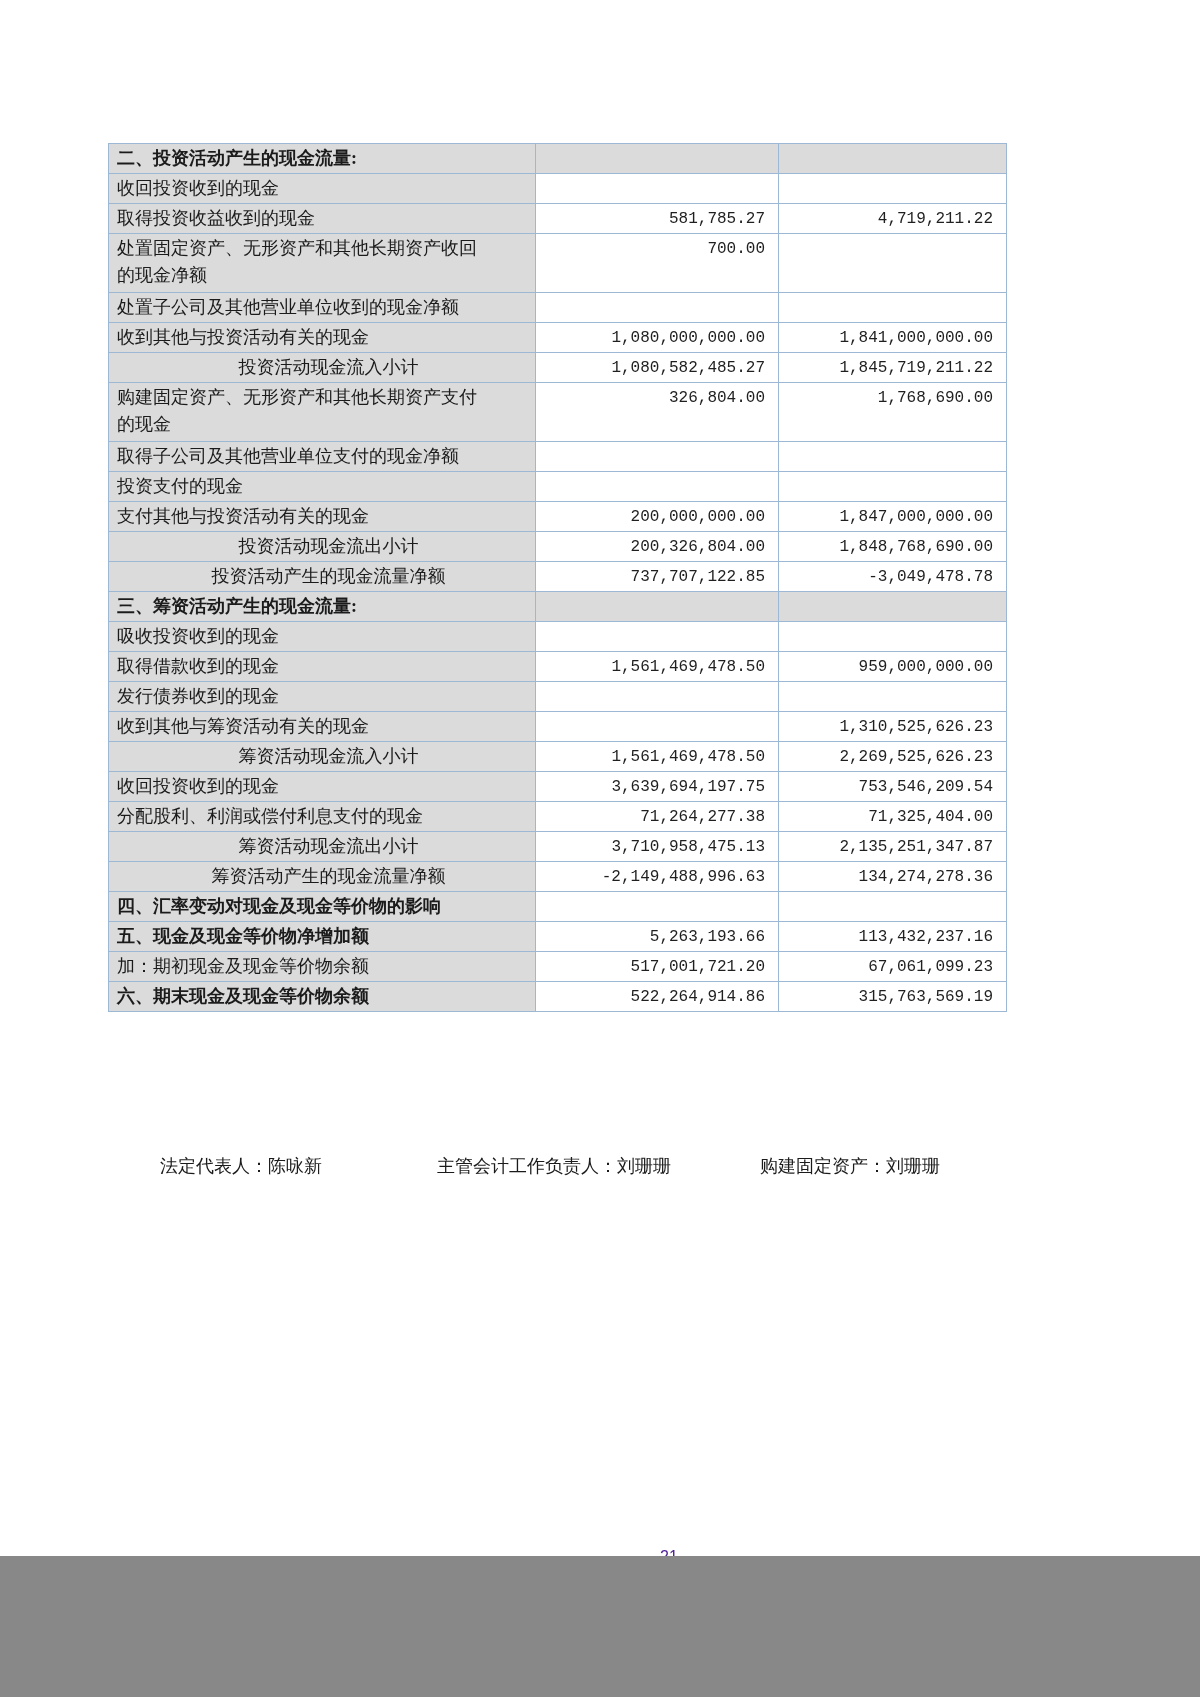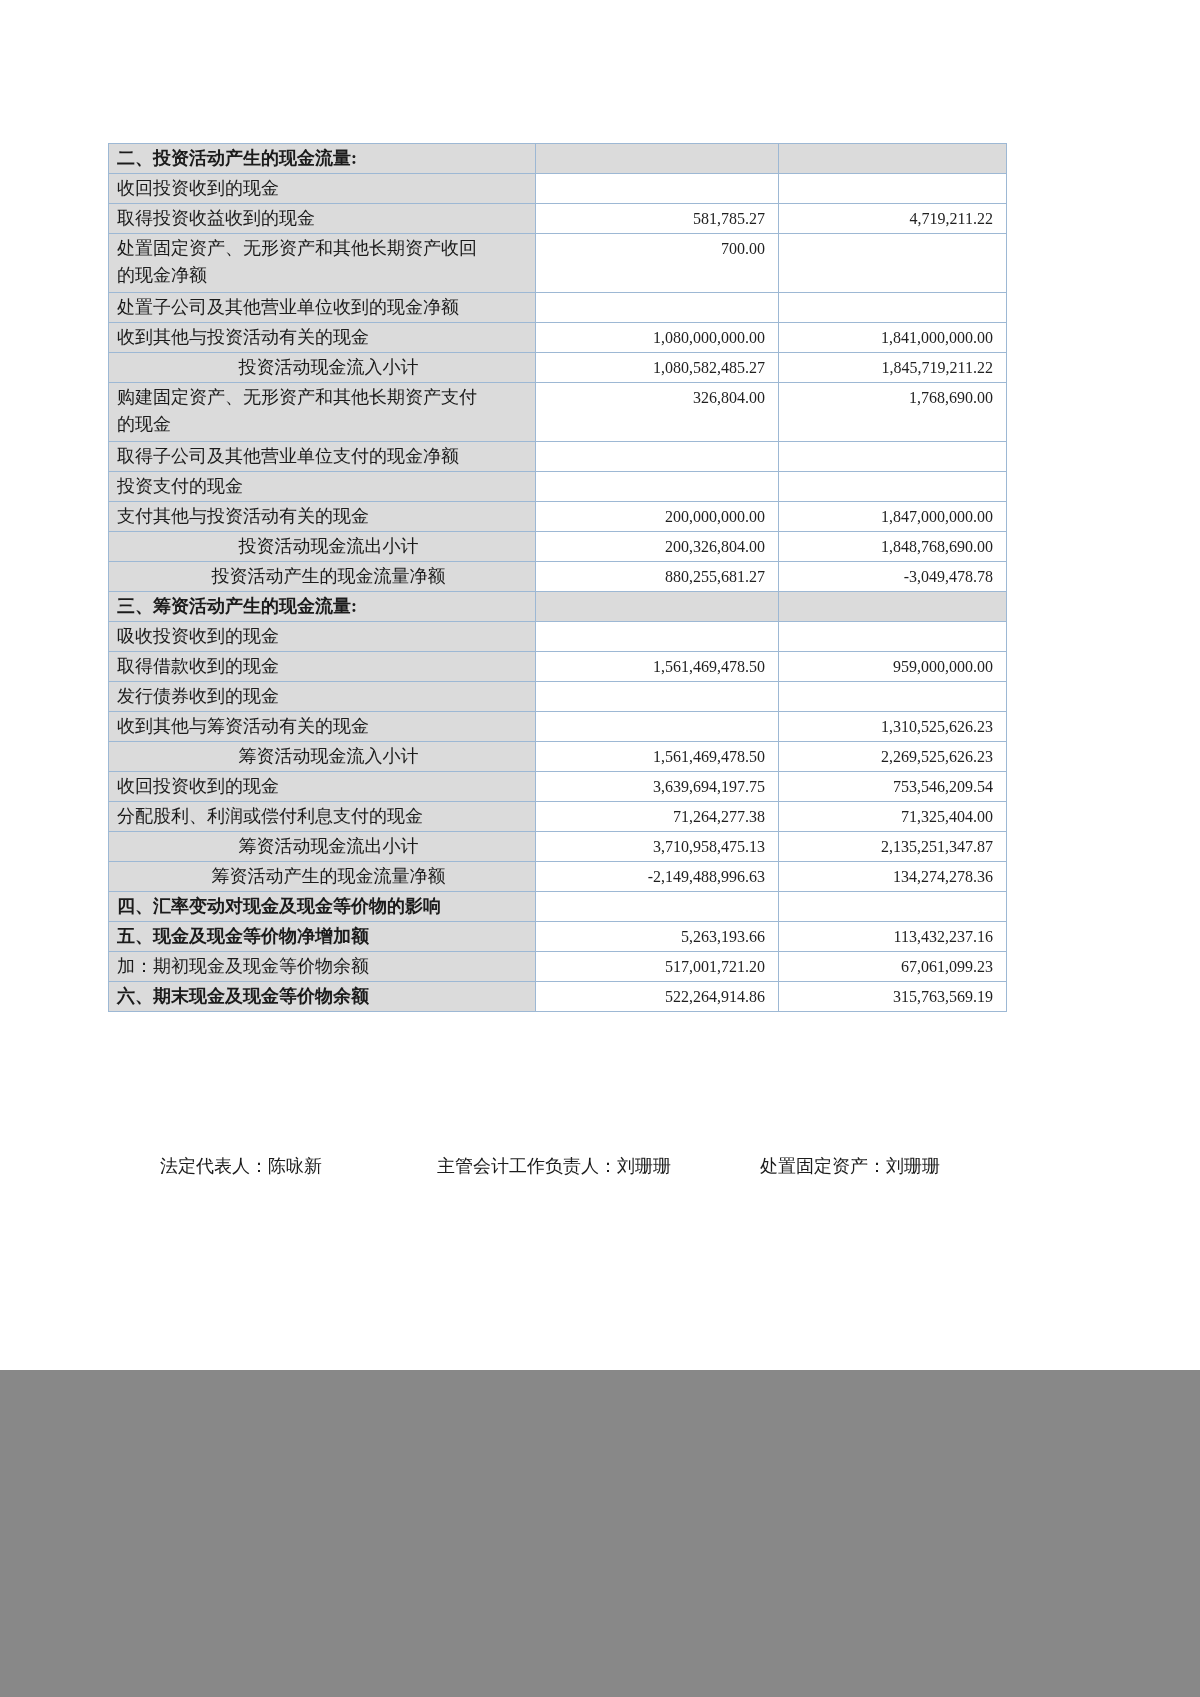--- a/index.html
+++ b/index.html
@@ -1,20 +1,20 @@
 <!DOCTYPE html>
 <html><head>
 <meta charset="utf-8">
 <style>
   * { margin: 0; padding: 0; box-sizing: border-box; }
   html, body { background: #888; }
   .page {
     position: relative;
     width: 1200px;
-    height: 1370px;
+    height: 1556px;
     background: #ffffff;
     margin: 0 auto;
     overflow: hidden;
     font-family: "Liberation Serif", serif;
     color: #1b1b1b;
   }
   table.cashflow {
     position: absolute;
     left: 108px;
     top: 143px;
@@ -32,21 +32,21 @@
   td.lbl {
     background: #dbdbdb;
     font-size: 18px;
     line-height: 27px;
     padding: 1px 6px 1px 8px;
     white-space: pre-line;
     text-align: left;
   }
   td.val {
     background: #ffffff;
-    font-family: Liberation Serif, serif;
+    font-family: Liberation Mono, monospace;
     font-size: 16px;
     line-height: 26px;
     padding: 2px 13px 1px 4px;
     text-align: right;
     color: #1f1f1f;
   }
   tr.role-section-header td.lbl { font-weight: bold; }
   tr.role-section-header td.val { background: #dbdbdb; }
   tr.role-subtotal td.lbl { font-weight: normal; text-align: center; padding-left: 17px; padding-right: 4px; }
   tr.role-summary td.lbl { font-weight: bold; }
@@ -138,21 +138,21 @@
           <td class="val">200,000,000.00</td>
           <td class="val">1,847,000,000.00</td>
         </tr>
         <tr class="role-subtotal">
           <td class="lbl">投资活动现金流出小计</td>
           <td class="val">200,326,804.00</td>
           <td class="val">1,848,768,690.00</td>
         </tr>
         <tr class="role-subtotal">
           <td class="lbl">投资活动产生的现金流量净额</td>
-          <td class="val">880,255,681.27</td>
+          <td class="val">737,707,122.85</td>
           <td class="val">-3,049,478.78</td>
         </tr>
         <tr class="role-section-header">
           <td class="lbl">三、筹资活动产生的现金流量:</td>
           <td class="val"></td>
           <td class="val"></td>
         </tr>
         <tr class="role-item">
           <td class="lbl">吸收投资收到的现金</td>
           <td class="val"></td>
@@ -217,18 +217,18 @@
           <td class="lbl">六、期末现金及现金等价物余额</td>
           <td class="val">522,264,914.86</td>
           <td class="val">315,763,569.19</td>
         </tr>
       </tbody>
   </table>
 
   <div class="signatures">
     <span class="sig-1">法定代表人：陈咏新</span>
     <span class="sig-2">主管会计工作负责人：刘珊珊</span>
-    <span class="sig-3">处置固定资产：刘珊珊</span>
+    <span class="sig-3">购建固定资产：刘珊珊</span>
   </div>
 
   <div class="page-number">21</div>
 
 </div>
 
 </body></html>

